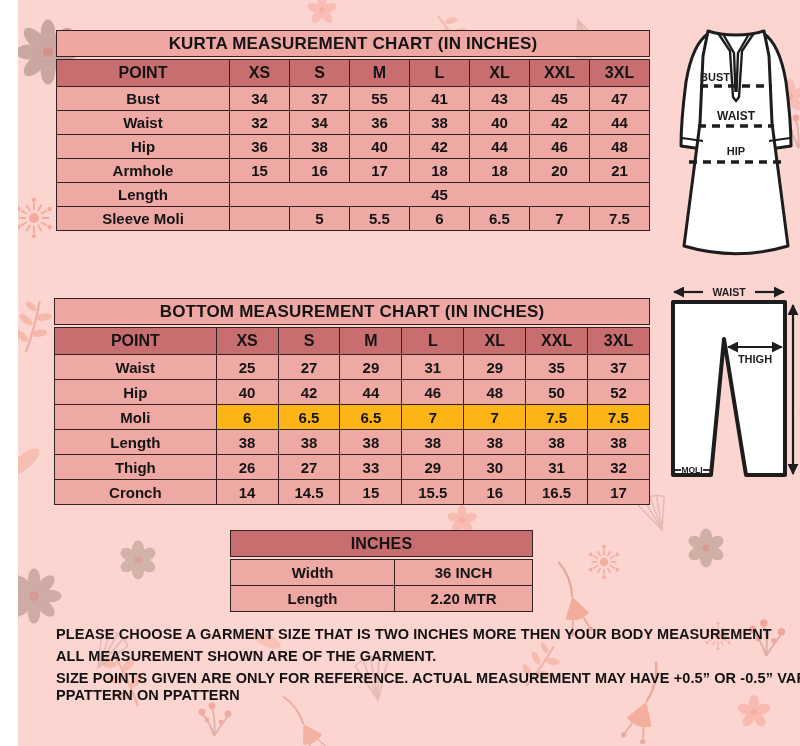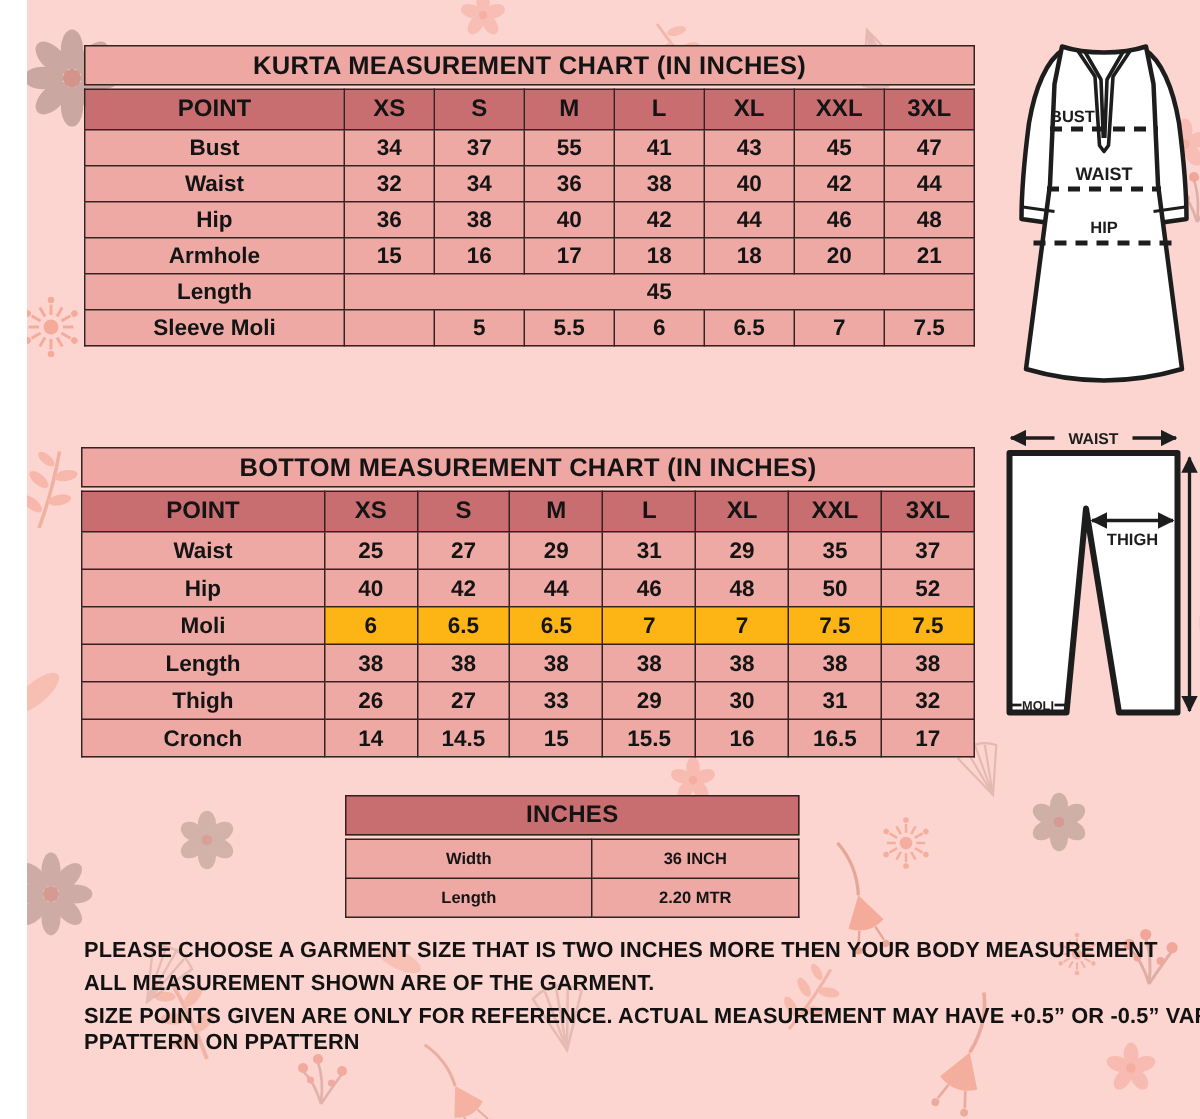--- a/index.html
+++ b/index.html
@@ -30,21 +30,21 @@
   .kurta-section .mtable th:first-child{width:29%;}
   .kurta-section .mtable td{height:23px;}
   .bottom-section{left:36px;top:298px;width:596px;border-radius:10px;}
   .bottom-section .mtable th:first-child{width:27%;}
   .bottom-section .mtable td{height:24px;}
   .mtable td.highlight{background:#fcb515;}
 
   
   .dupatta-section{left:212px;top:530px;width:303px;}
   .dupatta-section .chart-title{background:#c96e70;height:25px;line-height:25px;font-size:16px;}
-  .dupatta-section .mtable td{height:25px;font-size:11px;}
+  .dupatta-section .mtable td{height:25px;font-size:15px;}
   .dupatta-section .mtable td:first-child{width:54%;}
 
   
   .notes{position:absolute;left:38px;top:626px;width:760px;}
   .notes p{margin:0 0 6px;font-size:14.5px;letter-spacing:.1px;white-space:nowrap;color:#121212;}
   .notes p.tight{margin-bottom:1px;}
 
   
   .kurta-figure{position:absolute;left:642px;top:20px;width:152px;height:240px;}
   .pants-figure{position:absolute;left:640px;top:284px;width:154px;height:214px;}

